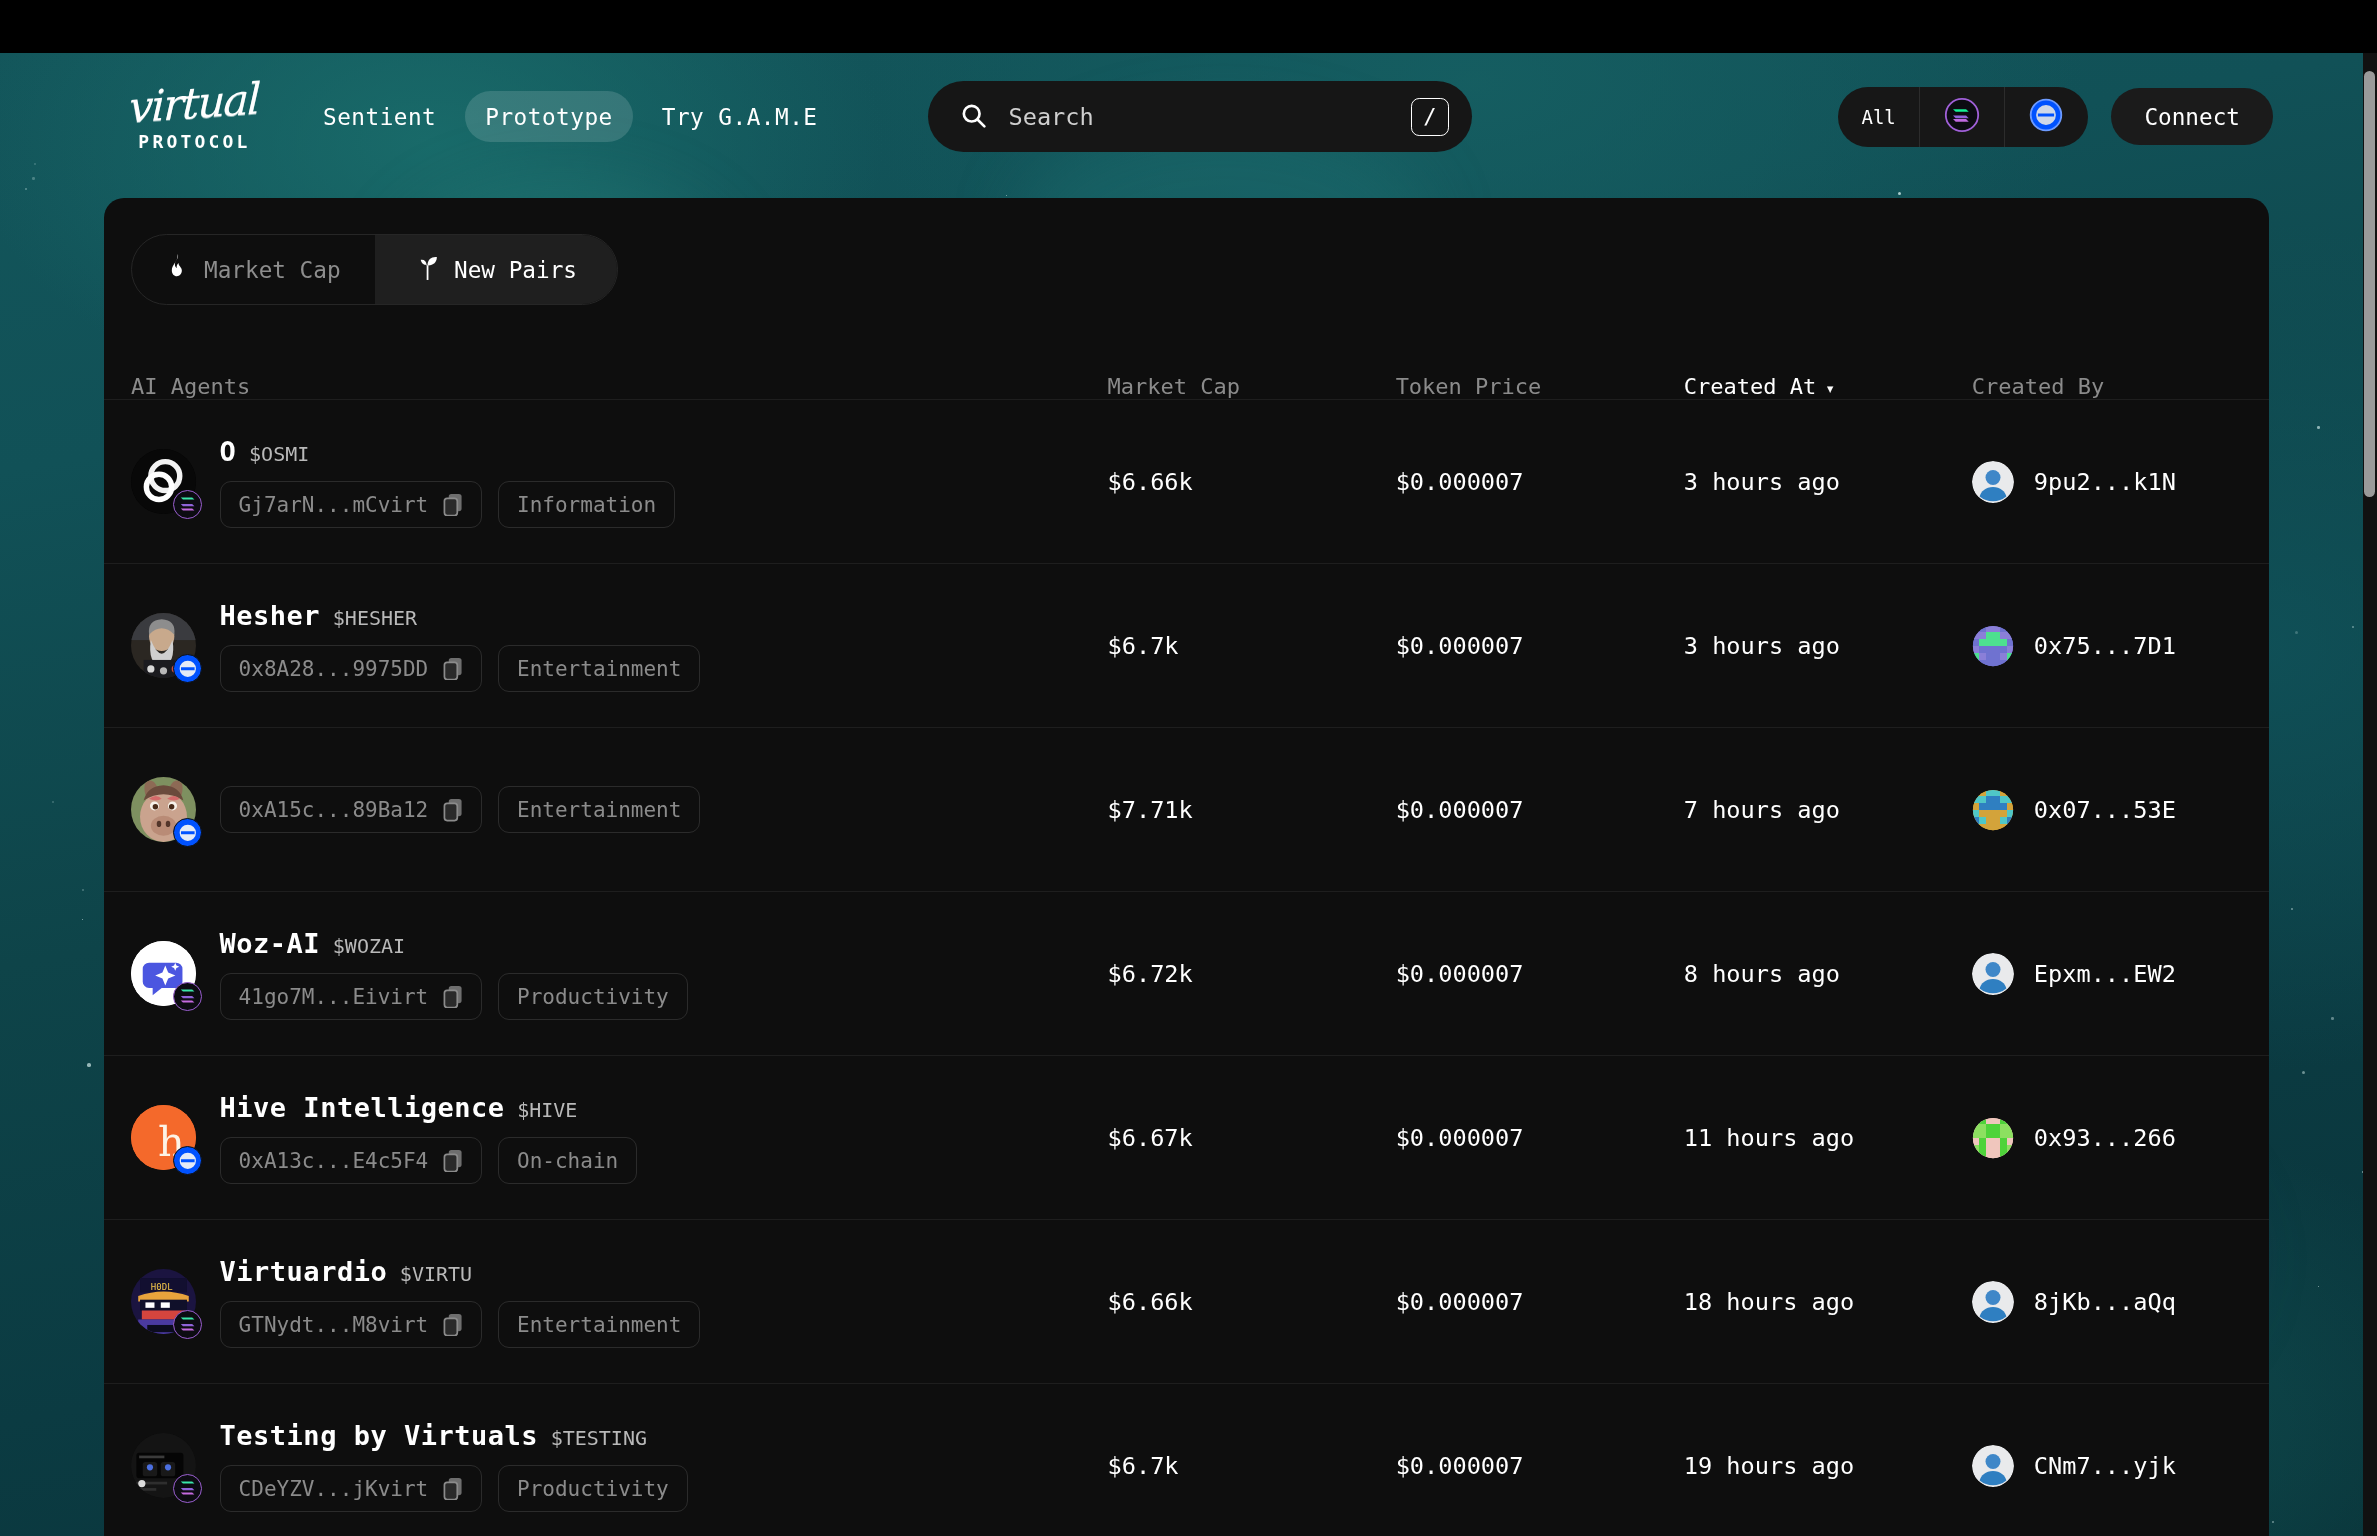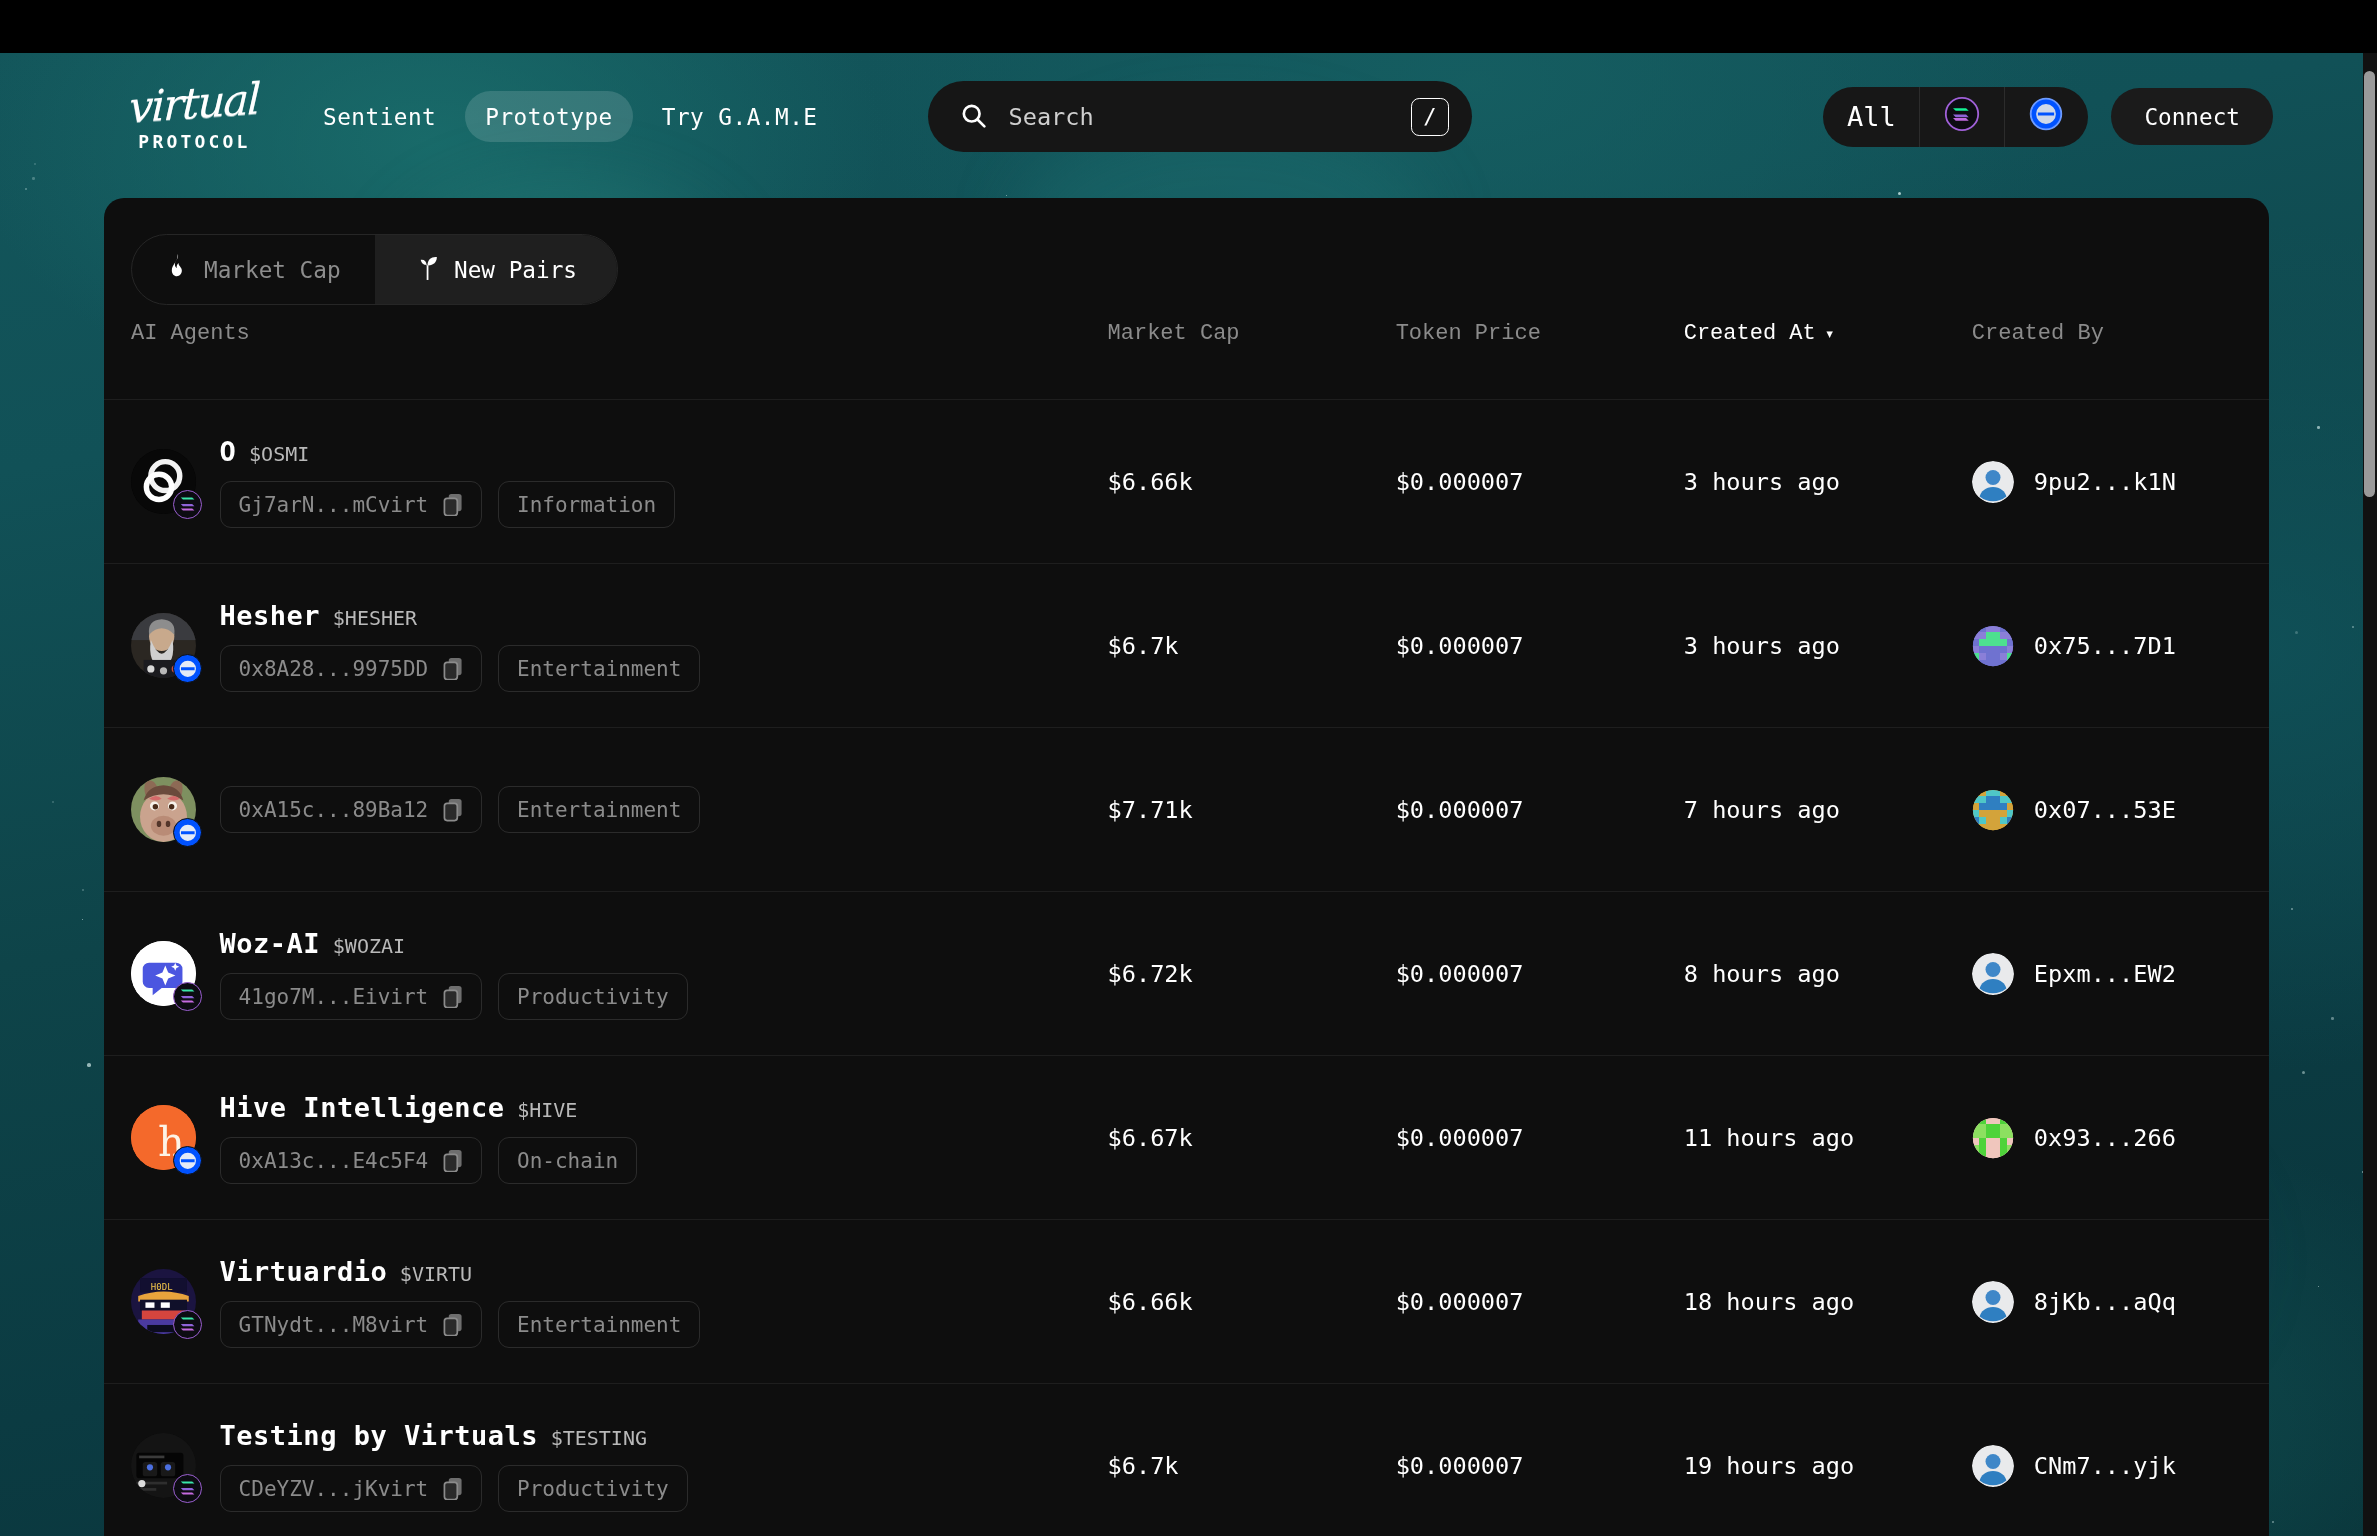--- a/index.html
+++ b/index.html
@@ -163,21 +163,21 @@
     height: 60px;
     overflow: hidden;
   }
   .chain-seg {
     height: 60px;
     display: flex;
     align-items: center;
     justify-content: center;
     padding: 0 23.6px;
     color: #ffffff;
-    font-size: 27px;
+    font-size: 19px;
   }
   .chain-seg + .chain-seg { border-left: 0.9px solid #2c2c2c; }
   .btn-connect {
     background: #1b1b1b;
     color: #ffffff;
     font-size: 22.7px;
     padding: 15.4px 33px;
     border-radius: 33px;
     border: none;
     font-family: "DejaVu Sans Mono", monospace;
@@ -214,27 +214,26 @@
     color: #8d8d8d;
   }
   .tab.active {
     background: #1f1f1f;
     color: #ffffff;
   }
 
   
   .thead {
     display: flex;
-    align-items: flex-start;
+    align-items: flex-end;
     padding: 0 27px;
     height: 78px;
     margin-top: 16.3px;
     font-size: 22px;
     color: #8b8b8b;
-    font-family: Liberation Mono, monospace;
   }
   .col-agent  { width: 983px; }
   .col-mcap   { width: 290px; }
   .col-price  { width: 290px; }
   .col-time   { width: 290px; }
   .col-by     { width: 272px; }
   .th.sorted { color: #ffffff; }
   .sort-caret {
     display: inline-block;
     margin-left: 9px;

